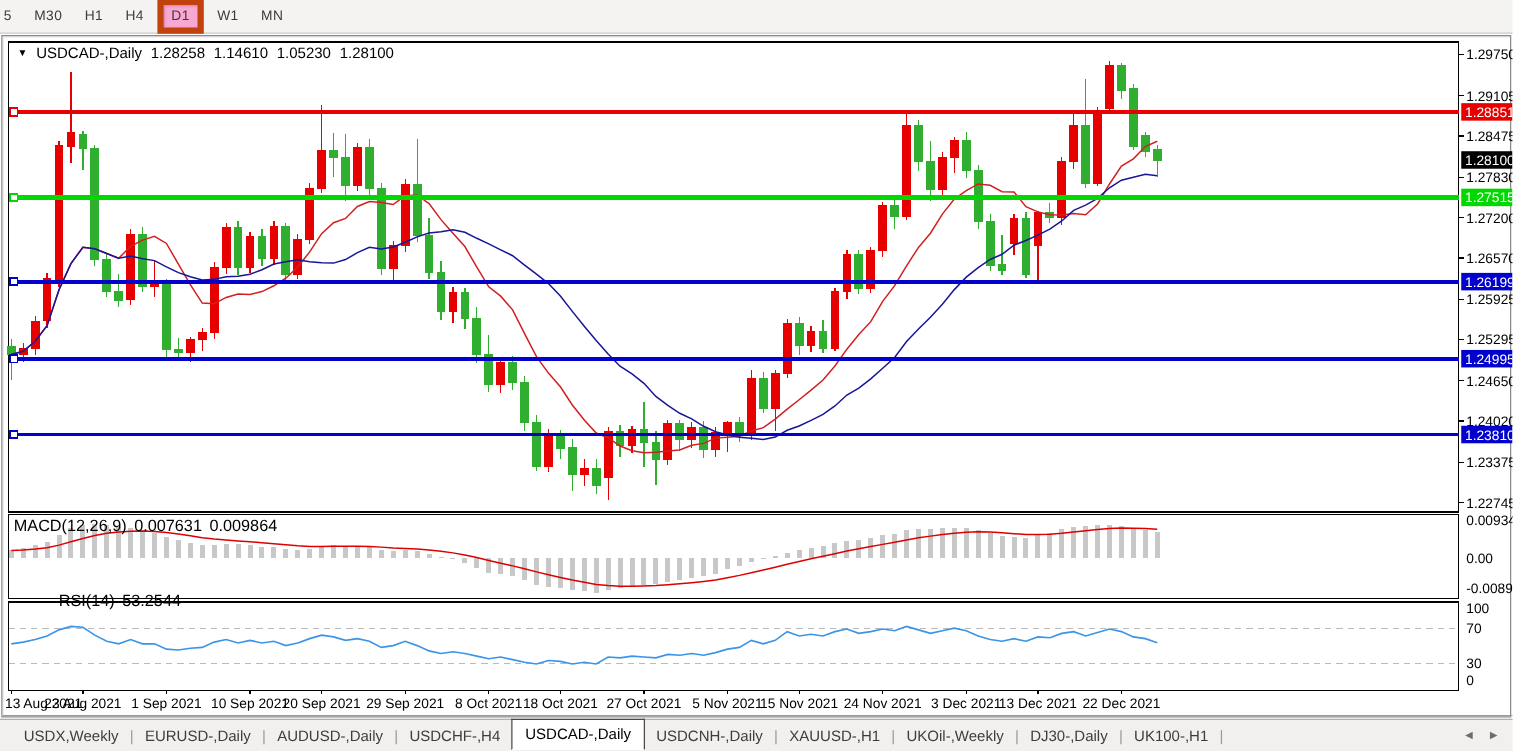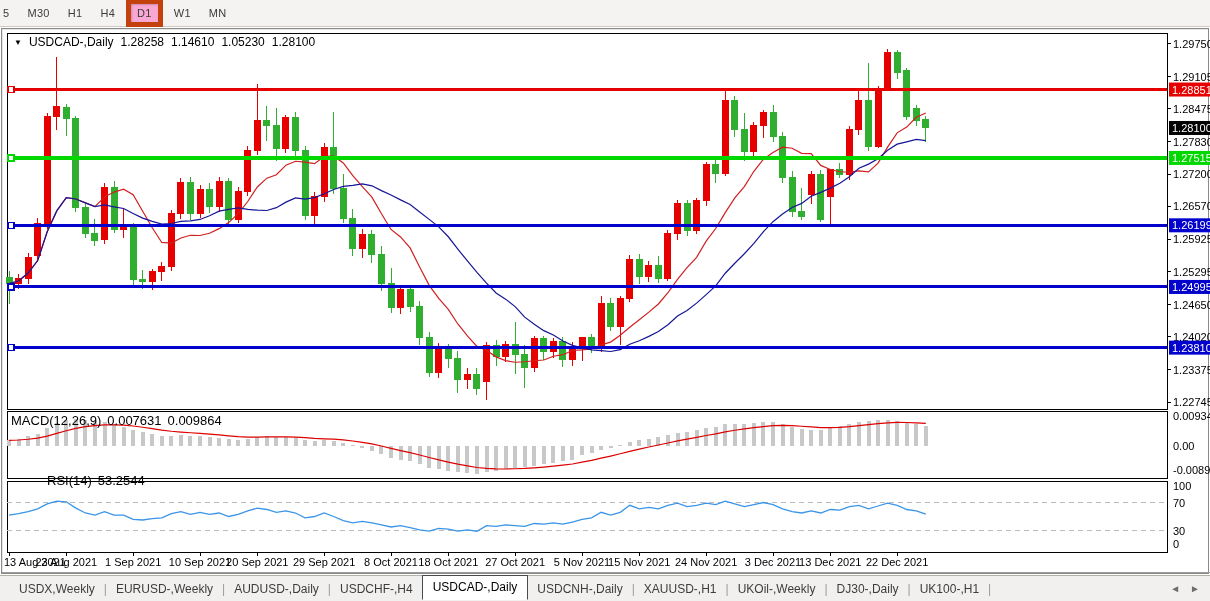--- a/index.html
+++ b/index.html
@@ -456,21 +456,21 @@
       <line x1="828.3000000000001" y1="523.5" x2="828.3000000000001" y2="526.5" stroke="#000" shape-rendering="crispEdges"></line>
       <text x="828.3000000000001" y="537" font-size="11" font-family="Liberation Sans, sans-serif" fill="#000000" text-anchor="middle">13 Dec 2021</text>
       <line x1="895.1500000000001" y1="523.5" x2="895.1500000000001" y2="526.5" stroke="#000" shape-rendering="crispEdges"></line>
       <text x="895.1500000000001" y="537" font-size="11" font-family="Liberation Sans, sans-serif" fill="#000000" text-anchor="middle">22 Dec 2021</text>
     </svg>
 </div>
 
 <div class="tab-bar">
   <div class="tab">USDX,Weekly</div>
     <span class="tab-sep">|</span>
-  <div class="tab">EURUSD-,Weekly</div>
+  <div class="tab">EURUSD-,Daily</div>
     <span class="tab-sep">|</span>
   <div class="tab">AUDUSD-,Daily</div>
     <span class="tab-sep">|</span>
   <div class="tab">USDCHF-,H4</div>
   <div class="tab active">USDCAD-,Daily</div>
   <div class="tab">USDCNH-,Daily</div>
     <span class="tab-sep">|</span>
   <div class="tab">XAUUSD-,H1</div>
     <span class="tab-sep">|</span>
   <div class="tab">UKOil-,Weekly</div>

